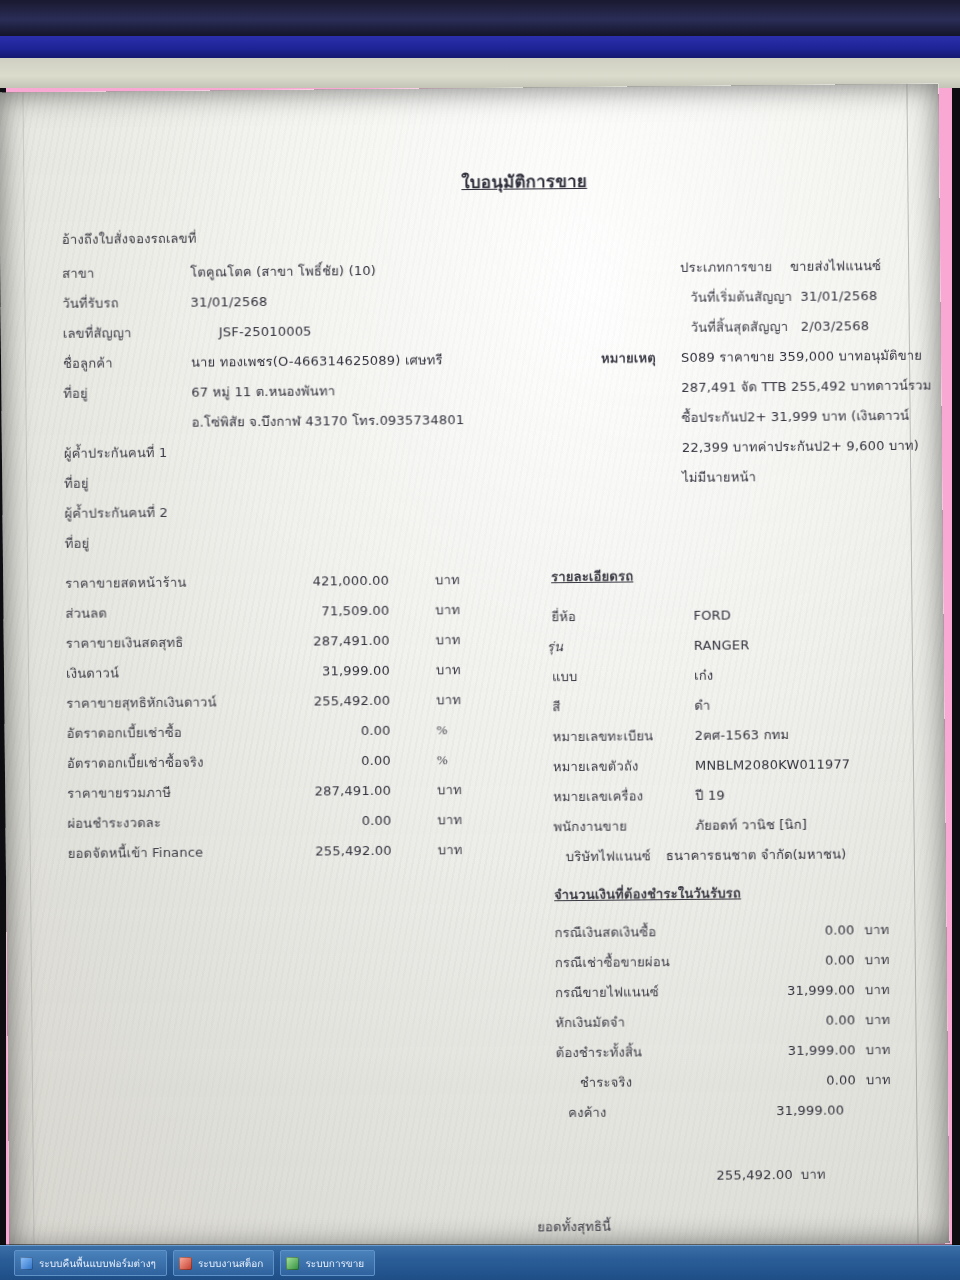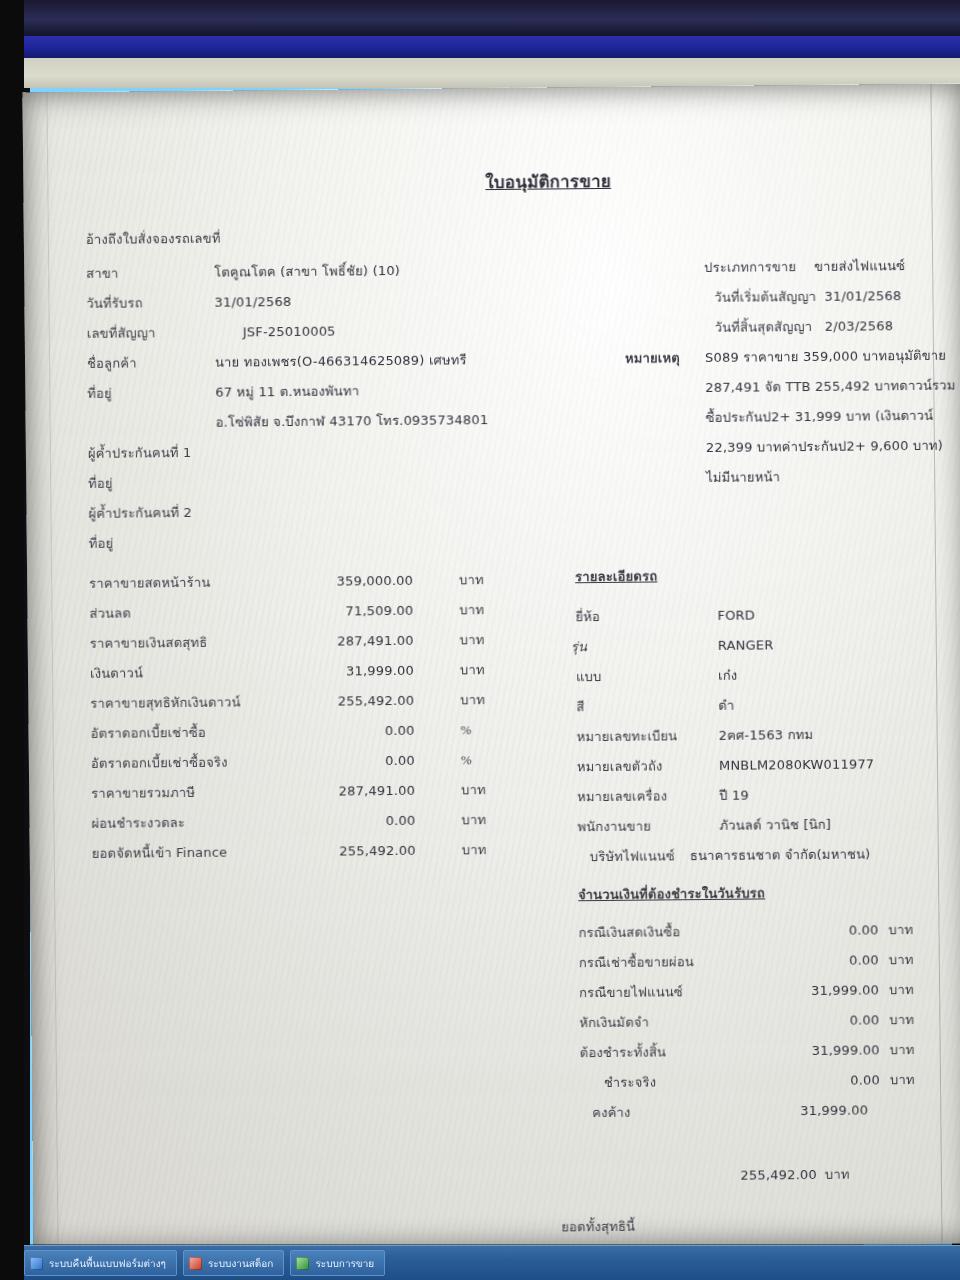--- a/index.html
+++ b/index.html
@@ -12,22 +12,21 @@
     height: 1280px;
     position: relative;
     font-family: "DejaVu Sans", sans-serif;
     overflow: hidden;
   }
 
   
   #photo {
     position: absolute;
     inset: 0;
-    background: #7dd3fc;
-    margin-left: 24px;
+    background: #f9a8d4;
   }
   .bezel-top {
     position: absolute;
     left: 0; right: 0; top: 0;
     height: 36px;
     background: linear-gradient(180deg, #1a1930 0%, #2a2d57 55%, #14142a 100%);
   }
   .blue-strip {
     position: absolute;
     left: 0; right: 0; top: 36px;
@@ -117,21 +116,21 @@
   #taskbar {
     position: absolute;
     left: 0; right: 0;
     bottom: 0;
     height: 34px;
     background: linear-gradient(180deg, #3a6ea5 0%, #2a5d97 40%, #1f4e86 100%);
     border-top: 1px solid #6d9ed0;
     display: flex;
     align-items: center;
     gap: 6px;
-    padding-left: 0;
+    padding-left: 14px;
   }
   .tb-item {
     display: flex;
     align-items: center;
     gap: 6px;
     height: 24px;
     padding: 0 10px 0 5px;
     background: linear-gradient(180deg, #4a82bb 0%, #2f629e 100%);
     border: 1px solid #5f93c8;
     border-radius: 2px;
@@ -216,21 +215,21 @@
       <div class="t val" style="left:800px; top:234px;">2/03/2568</div>
 
       <div class="t lbl b" style="left:600px; top:264px;">หมายเหตุ</div>
       <div class="t val" style="left:680px; top:264px;">S089 ราคาขาย 359,000 บาทอนุมัติขาย</div>
       <div class="t val" style="left:680px; top:294px;">287,491 จัด TTB 255,492 บาทดาวน์รวม</div>
       <div class="t val" style="left:680px; top:324px;">ซื้อประกันป2+ 31,999 บาท (เงินดาวน์</div>
       <div class="t val" style="left:680px; top:354px;">22,399 บาทค่าประกันป2+ 9,600 บาท)</div>
       <div class="t val" style="left:680px; top:384px;">ไม่มีนายหน้า</div>
 
       <div class="t lbl" style="left:62px; top:484px;">ราคาขายสดหน้าร้าน</div>
-      <div class="num val" style="left:290px; top:484px;">359,000.00</div>
+      <div class="num val" style="left:290px; top:484px;">421,000.00</div>
       <div class="t unit" style="left:432px; top:484px;">บาท</div>
 
       <div class="t lbl" style="left:62px; top:514px;">ส่วนลด</div>
       <div class="num val" style="left:290px; top:514px;">71,509.00</div>
       <div class="t unit" style="left:432px; top:514px;">บาท</div>
 
       <div class="t lbl" style="left:62px; top:544px;">ราคาขายเงินสดสุทธิ</div>
       <div class="num val" style="left:290px; top:544px;">287,491.00</div>
       <div class="t unit" style="left:432px; top:544px;">บาท</div>
 
@@ -279,21 +278,21 @@
       <div class="t lbl" style="left:548px; top:642px;">หมายเลขทะเบียน</div>
       <div class="t val" style="left:690px; top:642px;">2ฅศ-1563 กทม</div>
 
       <div class="t lbl" style="left:548px; top:672px;">หมายเลขตัวถัง</div>
       <div class="t val" style="left:690px; top:672px;">MNBLM2080KW011977</div>
 
       <div class="t lbl" style="left:548px; top:702px;">หมายเลขเครื่อง</div>
       <div class="t val" style="left:690px; top:702px;">ปี 19</div>
 
       <div class="t lbl" style="left:548px; top:732px;">พนักงานขาย</div>
-      <div class="t val" style="left:690px; top:732px;">ภัวนลด์ วานิช  [นิก]</div>
+      <div class="t val" style="left:690px; top:732px;">ภัยอดท์ วานิช  [นิก]</div>
 
       <div class="t lbl" style="left:560px; top:762px;">บริษัทไฟแนนซ์</div>
       <div class="t val" style="left:660px; top:762px;">ธนาคารธนชาต จำกัด(มหาชน)</div>
 
       <div class="t u b" style="left:548px; top:800px;">จำนวนเงินที่ต้องชำระในวันรับรถ</div>
 
       <div class="t lbl" style="left:548px; top:838px;">กรณีเงินสดเงินซื้อ</div>
       <div class="num val" style="left:752px; top:838px;">0.00</div>
       <div class="t unit" style="left:858px; top:838px;">บาท</div>
 

